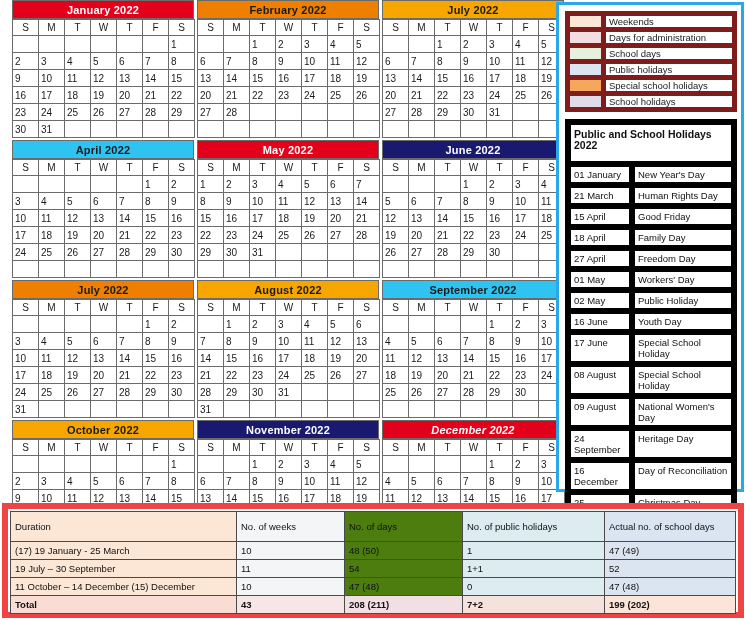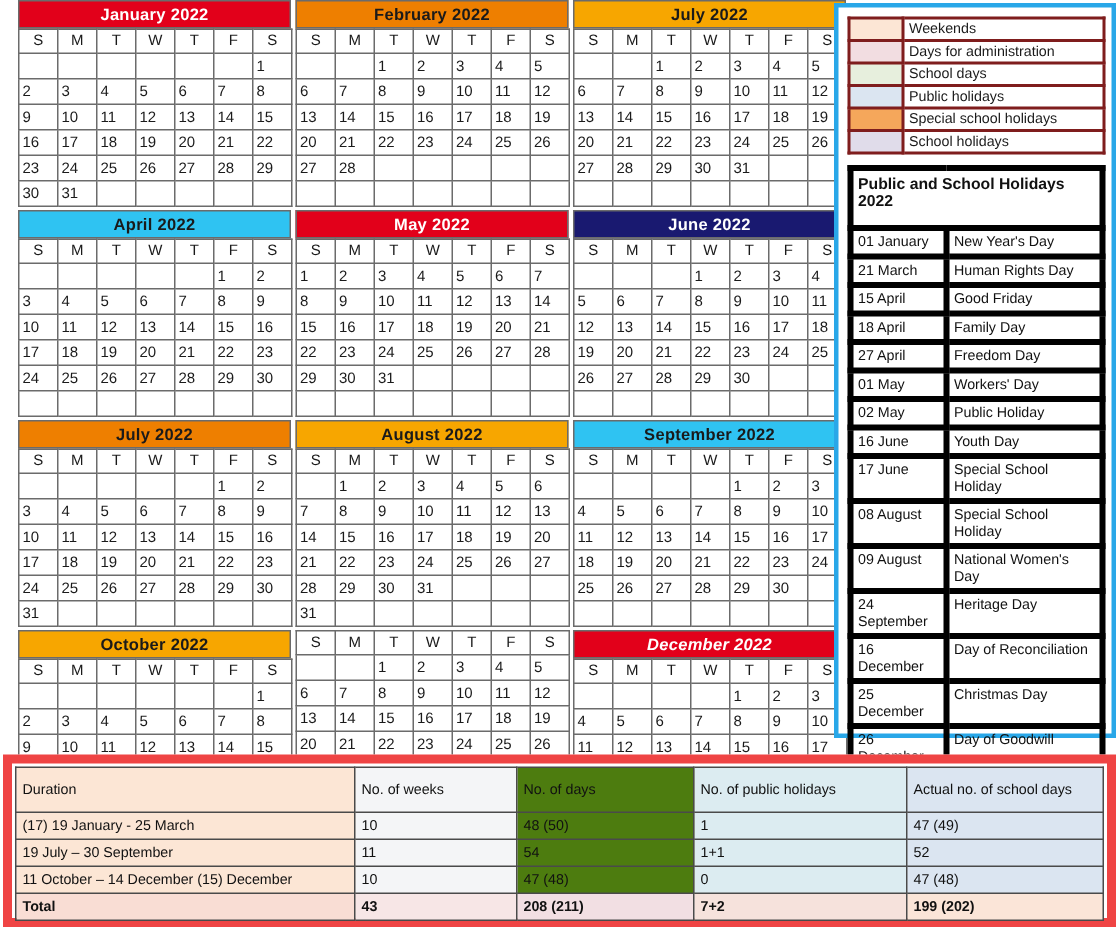--- a/index.html
+++ b/index.html
@@ -88,37 +88,37 @@
     box-sizing: border-box;
     background: #ffffff;
     padding: 6px 5px 4px 6px;
   }
   table.legend {
     border-collapse: collapse;
     width: 172px;
     margin-bottom: 7px;
   }
   table.legend td {
-    border: 2px solid #7f1d1d;
+    border: 5px solid #7f1d1d;
     font-size: 9.5px;
     height: 15px;
     padding: 0 0 0 3px;
     box-sizing: border-box;
     color: #1a1a1a;
   }
   table.legend td.swatch {
     width: 36px;
     padding: 0;
   }
   table.hol {
     border-collapse: collapse;
     width: 172px;
   }
   table.hol td {
-    border: 4px solid #000000;
+    border: 6px solid #000000;
     font-size: 9.5px;
     padding: 2px 1px 2px 3px;
     box-sizing: border-box;
     color: #111;
     vertical-align: top;
     line-height: 11px;
   }
   table.hol td.hol-date { width: 64px; }
   table.hol td.hol-head {
     font-weight: bold;
@@ -874,20 +874,21 @@
               <td class="t-empty"></td>
               <td class="t-empty"></td>
               <td class="t-empty"></td>
               <td class="t-empty"></td>
               <td class="t-empty"></td>
             </tr>
           </tbody>
         </table>
       </div>
       <div class="month">
+        <div class="month-title" style="background: rgb(25, 25, 112); color: rgb(255, 255, 255);">November 2022</div>
         <table class="cal">
           <tbody>
             <tr>
               <th>S</th>
               <th>M</th>
               <th>T</th>
               <th>W</th>
               <th>T</th>
               <th>F</th>
               <th>S</th>

